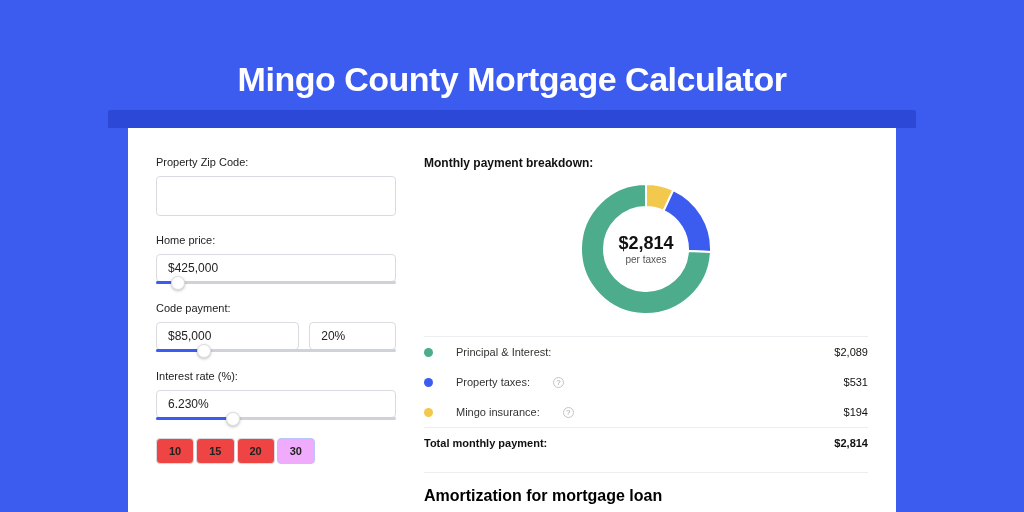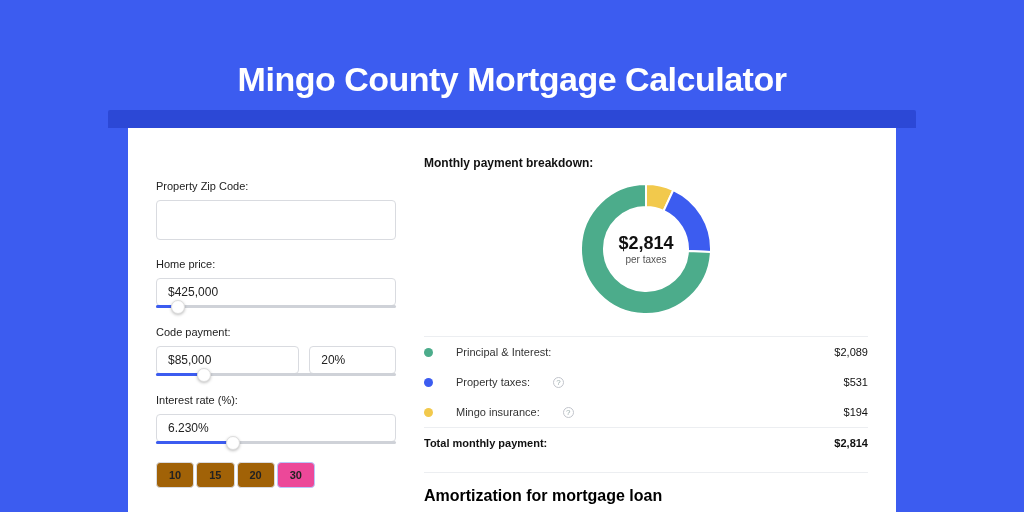--- a/index.html
+++ b/index.html
@@ -33,21 +33,21 @@
     top: 128px;
     left: 128px;
     right: 128px;
     bottom: 0;
     background: #fff;
     display: flex;
     padding: 28px 28px 0 28px;
     gap: 28px;
     overflow: hidden;
   }
-  .left { width: 240px; flex-shrink: 0; margin-top: 24px; }
+  .left { width: 240px; flex-shrink: 0; }
   .right { flex: 1; }
 
   .field-label { font-size: 11px; color: #222; margin-bottom: 8px; }
   .field-group { margin-bottom: 18px; }
   .text-input {
     border: 1px solid #d9dbe0;
     border-radius: 4px;
     padding: 6px 11px;
     font-size: 12px;
     width: 100%;
@@ -84,26 +84,26 @@
     transform: translateX(-50%);
   }
 
   .period-buttons { display: flex; gap: 2px; }
   .period-btn {
     border: 1px solid #d9dbe0;
     border-radius: 4px;
     padding: 6px 12px;
     font-size: 11px;
     color: #222;
-    background: #a16207;
+    background: #ef4444;
     cursor: pointer;
     font-weight: 600;
   }
   .period-btn.active {
-    background: #ec4899;
+    background: #f0abfc;
     border-color: #b9c6fa;
   }
 
   .breakdown-header { font-size: 12px; font-weight: 700; color: #111; margin-bottom: 14px; }
   .donut-wrap { display: flex; justify-content: center; margin-bottom: 22px; }
   .donut { position: relative; width: 130px; height: 130px; }
   .donut svg { transform: rotate(-90deg); }
   .donut-center {
     position: absolute; inset: 0;
     display: flex; flex-direction: column;

